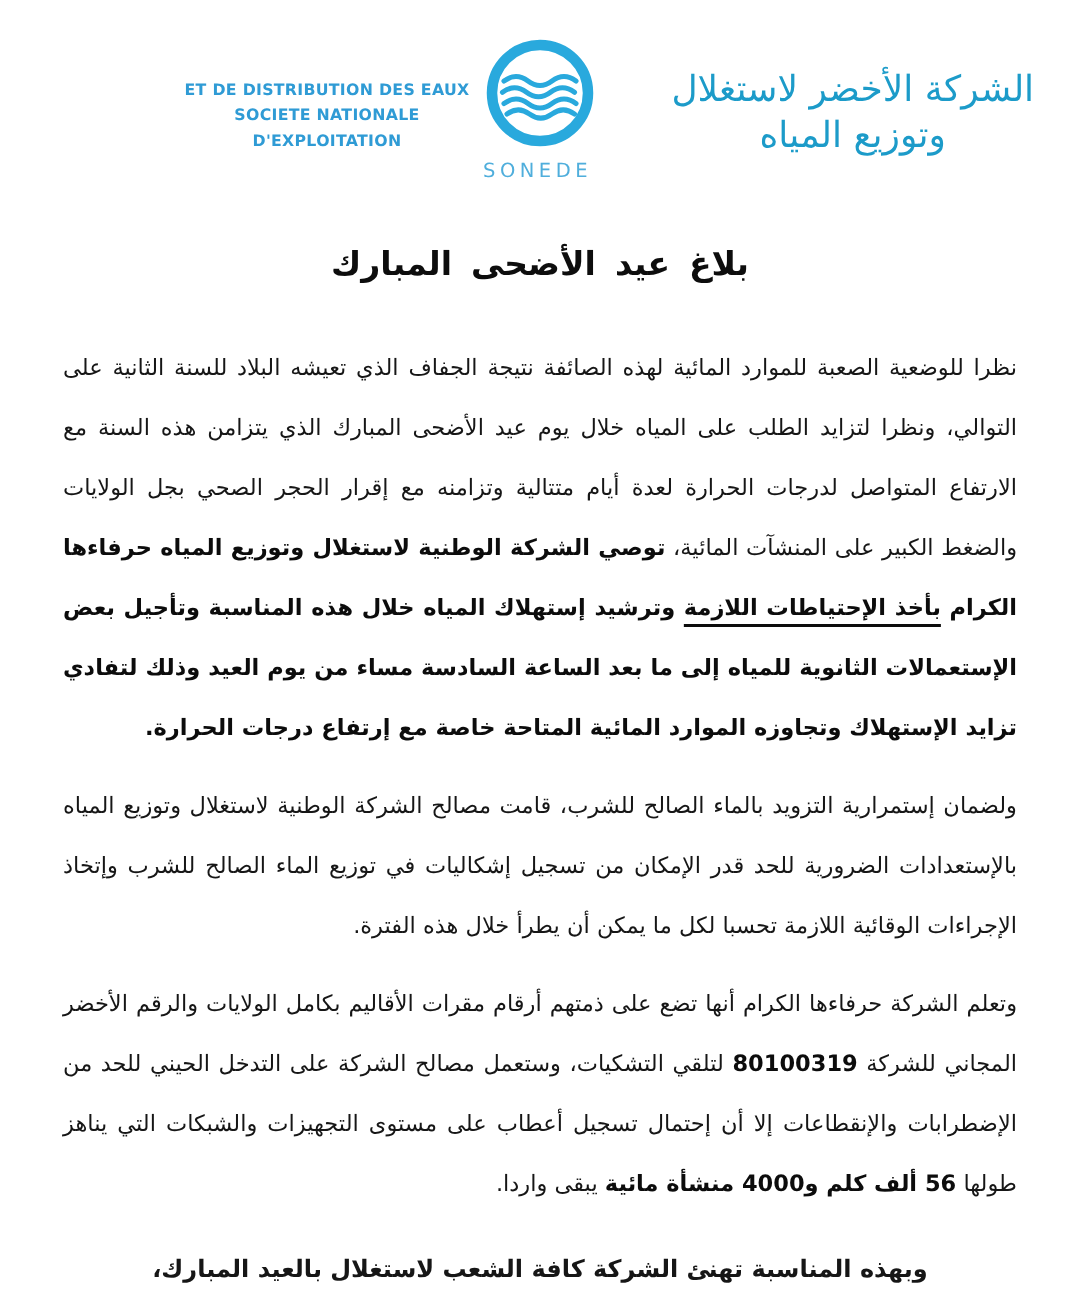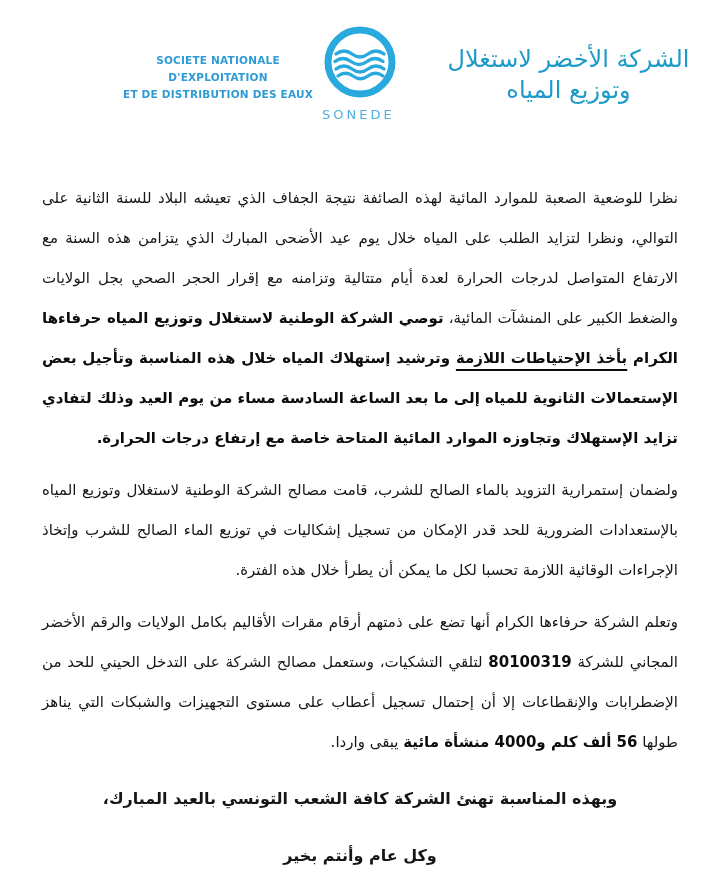--- a/index.html
+++ b/index.html
@@ -95,47 +95,48 @@
   }
 </style>
 </head>
 <body>
 
 <div class="page">
 
   <header class="letterhead">
 
     <div class="company-fr">
+      <div>ET DE DISTRIBUTION DES EAUX</div>
       <div>SOCIETE NATIONALE D'EXPLOITATION</div>
-      <div>ET DE DISTRIBUTION DES EAUX</div>
     </div>
 
     <div class="logo-block">
       <svg width="76" height="76" viewBox="0 0 76 76" aria-hidden="true">
         <circle cx="38" cy="38" r="32" fill="none" stroke="#29a9dd" stroke-width="7"></circle>
         <path d="M14 30 q 8 -6 16 0 t 16 0 t 16 0" fill="none" stroke="#29a9dd" stroke-width="3.4" stroke-linecap="round"></path>
         <path d="M13 37.5 q 8 -6 16 0 t 16 0 t 16 0" fill="none" stroke="#29a9dd" stroke-width="3.4" stroke-linecap="round"></path>
         <path d="M14 45 q 8 -6 16 0 t 16 0 t 16 0" fill="none" stroke="#29a9dd" stroke-width="3.4" stroke-linecap="round"></path>
         <path d="M16 52 q 7.5 -5.5 15 0 t 15 0 t 15 0" fill="none" stroke="#29a9dd" stroke-width="3.4" stroke-linecap="round"></path>
       </svg>
       <div class="logo-wordmark">SONEDE</div>
     </div>
 
     <div class="company-ar">الشركة الأخضر لاستغلال وتوزيع المياه</div>
 
   </header>
 
+  <h1 class="doc-title">بلاغ عيد الأضحى المبارك</h1>
 
   <main class="doc-body">
 
     <p><span>نظرا للوضعية الصعبة للموارد المائية لهذه الصائفة نتيجة الجفاف الذي تعيشه البلاد للسنة الثانية على التوالي، ونظرا لتزايد الطلب على المياه خلال يوم عيد الأضحى المبارك الذي يتزامن هذه السنة مع الارتفاع المتواصل لدرجات الحرارة لعدة أيام متتالية وتزامنه مع إقرار الحجر الصحي بجل الولايات  والضغط الكبير على المنشآت المائية، </span><strong>توصي الشركة الوطنية لاستغلال وتوزيع المياه حرفاءها الكرام </strong><strong class="underlined">بأخذ الإحتياطات اللازمة</strong><strong> وترشيد إستهلاك المياه خلال هذه المناسبة وتأجيل بعض الإستعمالات الثانوية للمياه إلى ما بعد الساعة السادسة مساء من يوم العيد وذلك لتفادي تزايد الإستهلاك وتجاوزه الموارد المائية المتاحة خاصة مع إرتفاع درجات الحرارة.</strong></p>
 
     <p><span>ولضمان إستمرارية التزويد بالماء الصالح للشرب، قامت مصالح الشركة الوطنية لاستغلال وتوزيع المياه بالإستعدادات الضرورية للحد قدر الإمكان من تسجيل إشكاليات في توزيع الماء الصالح للشرب وإتخاذ الإجراءات الوقائية اللازمة تحسبا لكل ما يمكن أن يطرأ خلال هذه الفترة.</span></p>
 
     <p><span>وتعلم الشركة حرفاءها الكرام أنها تضع على ذمتهم  أرقام مقرات الأقاليم بكامل الولايات والرقم الأخضر المجاني للشركة </span><strong class="green-number">80100319</strong><span> لتلقي التشكيات، وستعمل مصالح الشركة على التدخل الحيني للحد من الإضطرابات والإنقطاعات إلا أن إحتمال تسجيل أعطاب على مستوى التجهيزات والشبكات التي يناهز طولها </span><strong>56 ألف كلم و4000 منشأة مائية</strong><span> يبقى واردا.</span></p>
 
-    <p class="closing">وبهذه المناسبة تهنئ الشركة كافة الشعب التونسي بالعيد المبارك،</p>
+    <p class="closing">وبهذه المناسبة تهنئ الشركة كافة الشعب لاستغلال بالعيد المبارك،</p>
 
     <p class="closing">وكل عام وأنتم بخير</p>
 
   </main>
 
 </div>
 
 </body></html>

